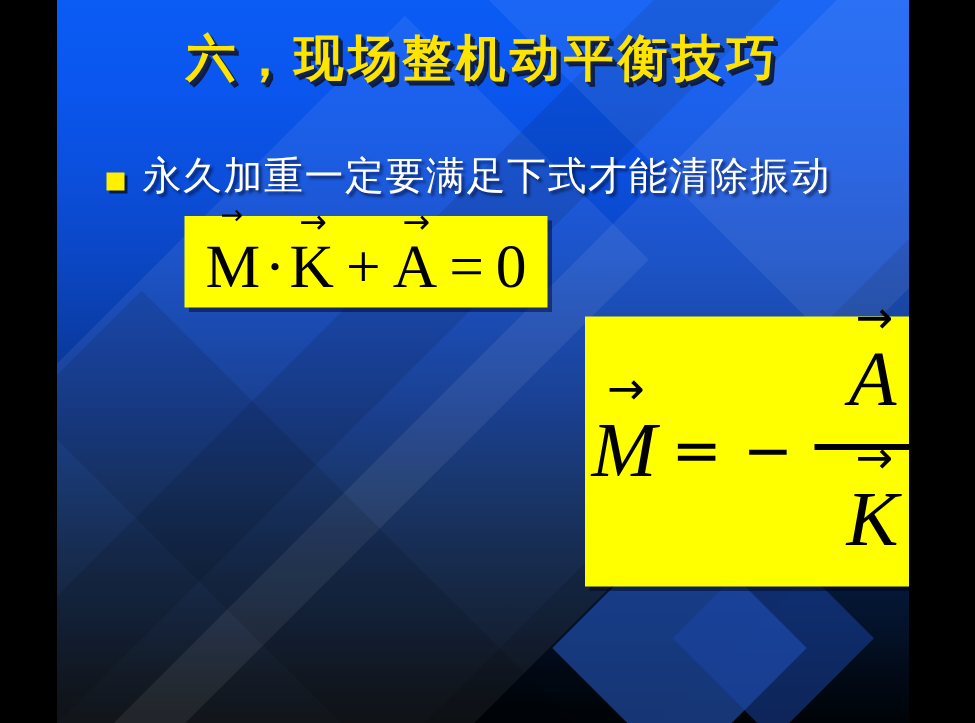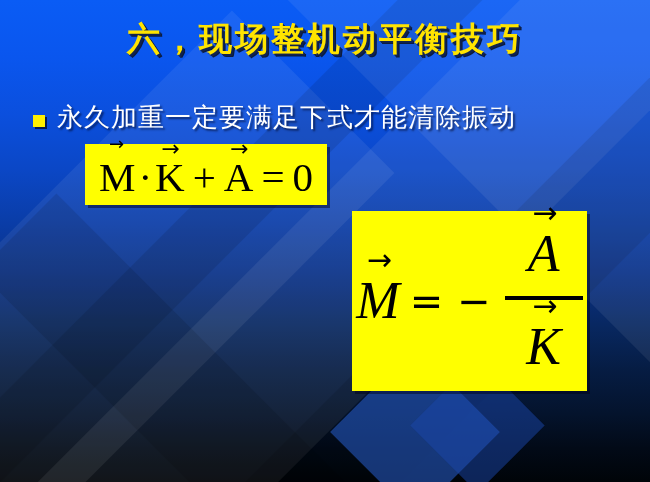--- a/index.html
+++ b/index.html
@@ -2,36 +2,37 @@
 <html><head>
 <meta charset="utf-8">
 <style>
   html, body {
     margin: 0;
     padding: 0;
     background: #000;
   }
   #slide {
     position: relative;
-    width: 650px;
+    width: 568px;
     height: 482px;
     overflow: hidden;
     font-family: "Liberation Serif", "DejaVu Serif", serif;
     background: linear-gradient(to bottom,
         #0a5cf5 0%,
         #0a56ee 12%,
         #0b4fdd 24%,
         #0b47c6 35%,
         #0a3da8 46%,
         #093187 57%,
         #08275f 68%,
         #061c42 77%,
         #04132c 86%,
         #020a17 93%,
         #000408 100%);
+    margin-left: 38px;
   }
 
   
   .streaks {
     position: absolute;
     inset: 0;
     pointer-events: none;
   }
   .streak {
     position: absolute;

